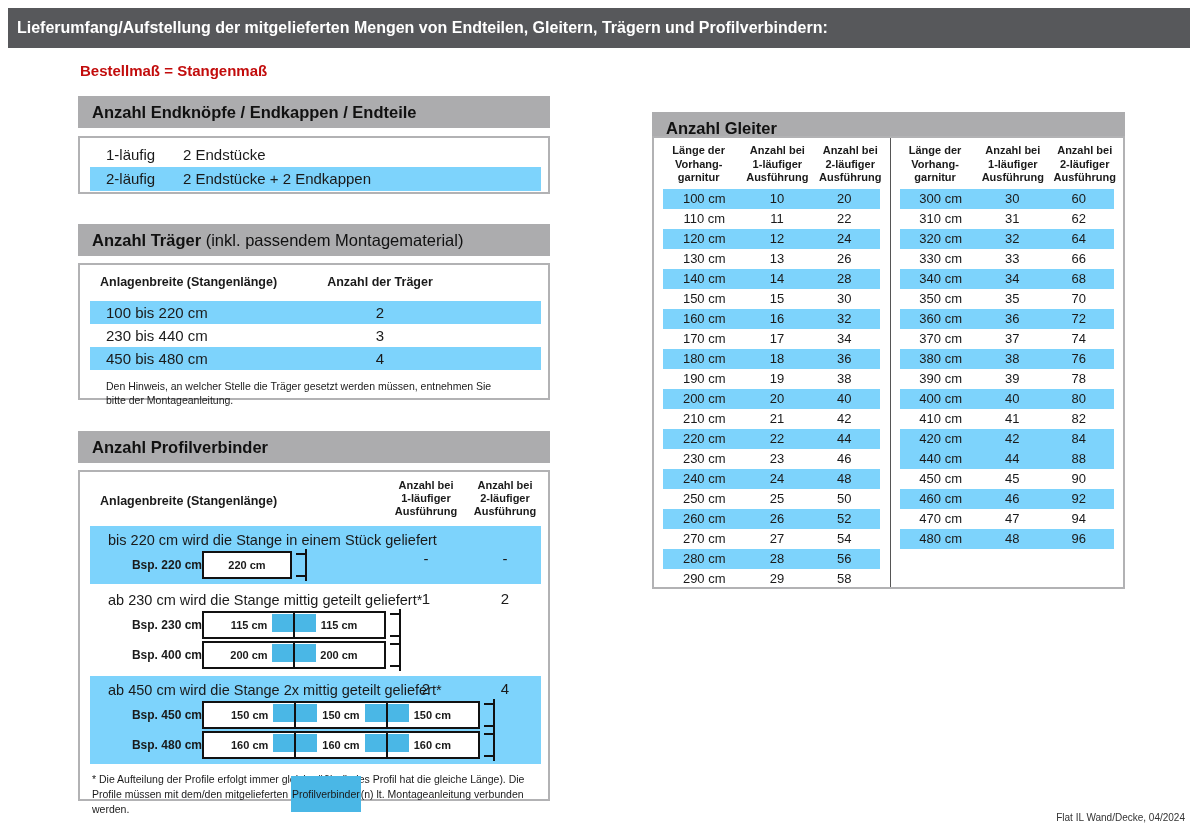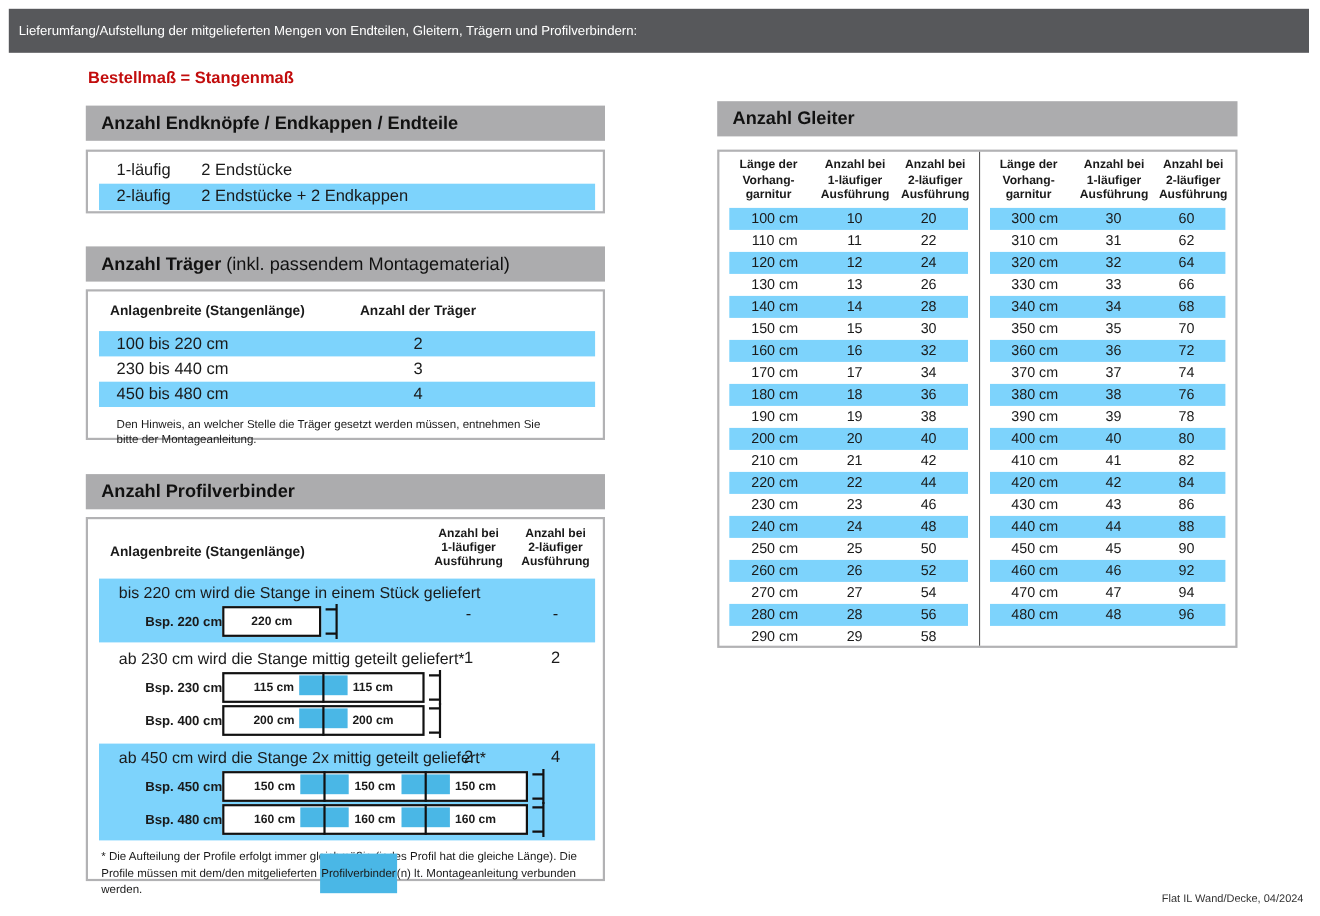--- a/index.html
+++ b/index.html
@@ -1,32 +1,32 @@
 <!DOCTYPE html>
 <html style="--blue: #4ab7e6;"><head>
 <meta charset="utf-8">
 <style>
   html,body{margin:0;padding:0;background:#fff;}
   .page{position:relative;width:1200px;height:833px;background:#fff;overflow:hidden;
         font-family:"Liberation Sans",sans-serif;color:#1a1a1a;}
 
   
   .topbar{position:absolute;left:8px;top:8px;right:10px;height:40px;background:#57585b;
-          color:#fff;font-weight:normal;font-size:12px;line-height:40px;padding-left:9px;
+          color:#fff;font-weight:bold;font-size:16px;line-height:40px;padding-left:9px;
           white-space:nowrap;}
   .subtitle{position:absolute;left:80px;top:62px;color:#c20c0c;font-weight:bold;font-size:15px;}
 
   
   .secbar{position:absolute;height:32px;background:#acacae;color:#111;
           font-size:16.5px;line-height:32px;padding-left:14px;box-sizing:border-box;white-space:nowrap;}
   .secbar .bld{font-weight:bold;}
   .bar-endteile{left:78px;top:96px;width:472px;}
   .bar-traeger{left:78px;top:224px;width:472px;}
   .bar-pv{left:78px;top:431px;width:472px;}
-  .bar-gleiter{left:652px;top:92px;width:473px;}
+  .bar-gleiter{left:652px;top:112px;width:473px;}
 
   
   .box{position:absolute;border:2px solid #b2b2b4;background:#fff;box-sizing:border-box;}
   .box-endteile{left:78px;top:136px;width:472px;height:58px;padding-top:5px;}
   .box-traeger{left:78px;top:263px;width:472px;height:137px;}
   .box-pv{left:78px;top:470px;width:472px;height:331px;}
   .box-gleiter{left:652px;top:136px;width:473px;height:453px;}
 
   .stripe{background:#7dd3fc;}
 
@@ -447,25 +447,20 @@
         <div class="g-row">
           <div class="g-cell">410 cm</div>
           <div class="g-cell">41</div>
           <div class="g-cell">82</div>
         </div>
         <div class="g-row stripe">
           <div class="g-cell">420 cm</div>
           <div class="g-cell">42</div>
           <div class="g-cell">84</div>
         </div>
-        <div class="g-row">
-          <div class="g-cell">430 cm</div>
-          <div class="g-cell">43</div>
-          <div class="g-cell">86</div>
-        </div>
         <div class="g-row stripe">
           <div class="g-cell">440 cm</div>
           <div class="g-cell">44</div>
           <div class="g-cell">88</div>
         </div>
         <div class="g-row">
           <div class="g-cell">450 cm</div>
           <div class="g-cell">45</div>
           <div class="g-cell">90</div>
         </div>

